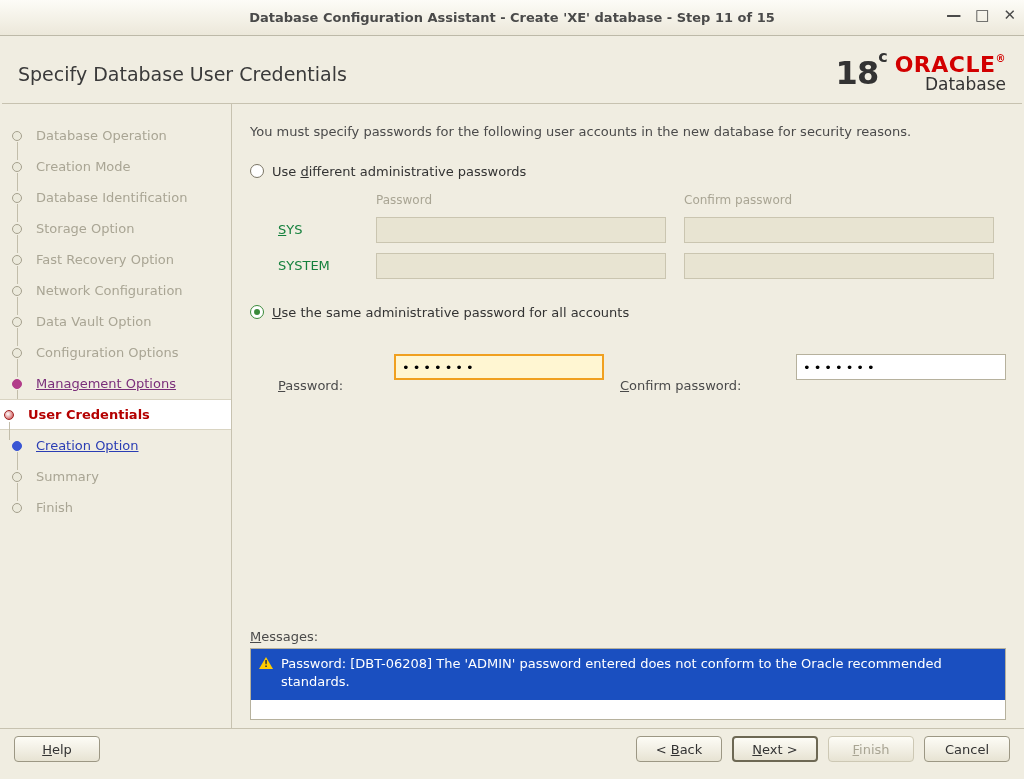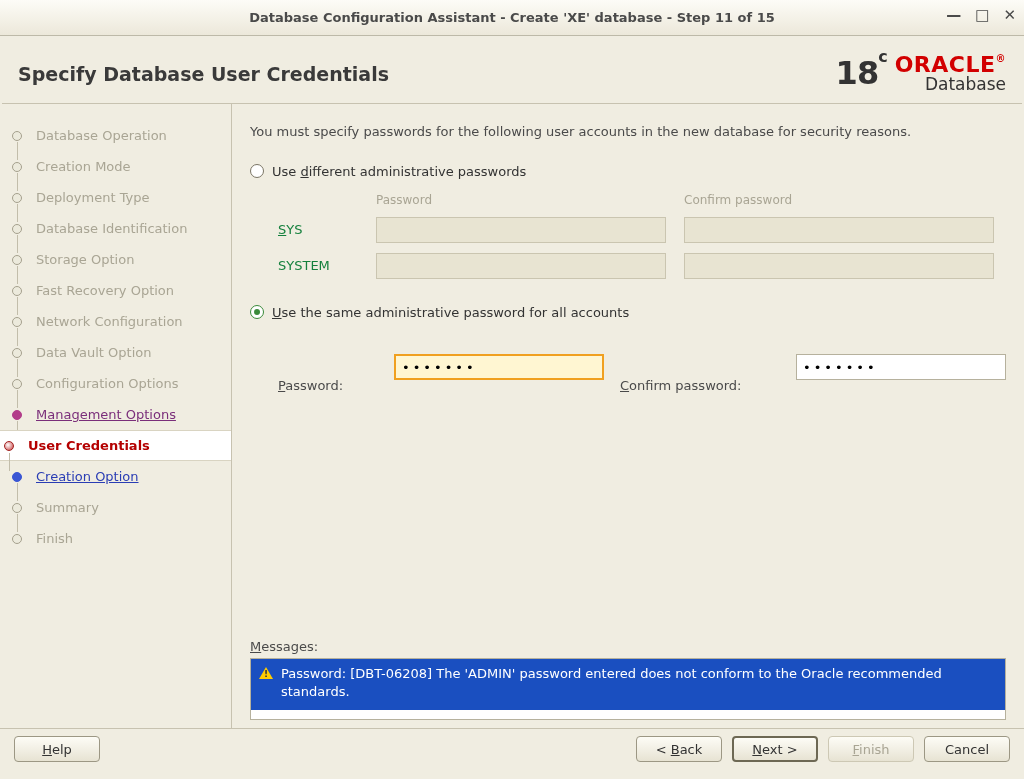--- a/index.html
+++ b/index.html
@@ -35,21 +35,21 @@
 
   
   .header {
     display: flex;
     align-items: center;
     justify-content: space-between;
     padding: 18px 18px 10px 18px;
   }
   .header h1 {
     font-size: 19px;
-    font-weight: bold;
+    font-weight: normal;
     margin: 0;
     color: #3a3a3a;
   }
   .brand {
     display: flex;
     align-items: flex-start;
     gap: 8px;
   }
   .brand-18c { font-weight: bold; font-size: 32px; letter-spacing: -1px; }
   .brand-18c sup { font-size: 16px; position: relative; top: -10px; }
@@ -179,21 +179,21 @@
     align-items: center;
   }
   .same-pw-row label { color: #4a4a4a; margin-top: 36px; }
 
   .spacer { flex: 1; }
 
   .messages-label { color: #4a4a4a; margin-bottom: 4px; }
   .messages-box {
     border: 1px solid #b6b19d;
     background: #fff;
-    height: 62px;
+    height: 72px;
     overflow: auto;
   }
   .msg-item {
     background: #1a4fc0;
     color: #fff;
     padding: 6px 8px 10px 8px;
     display: flex;
     gap: 8px;
     align-items: flex-start;
     line-height: 1.35;
@@ -272,24 +272,20 @@
         <li class="">
           <span class="step-bullet"></span>
           <span class="step-label">Database Operation</span>
         </li>
         <li class="">
           <span class="step-bullet"></span>
           <span class="step-label">Creation Mode</span>
         </li>
         <li class="">
           <span class="step-bullet"></span>
-          <span class="step-label">Deployment Type</span>
-        </li>
-        <li class="">
-          <span class="step-bullet"></span>
           <span class="step-label">Database Identification</span>
         </li>
         <li class="">
           <span class="step-bullet"></span>
           <span class="step-label">Storage Option</span>
         </li>
         <li class="">
           <span class="step-bullet"></span>
           <span class="step-label">Fast Recovery Option</span>
         </li>

